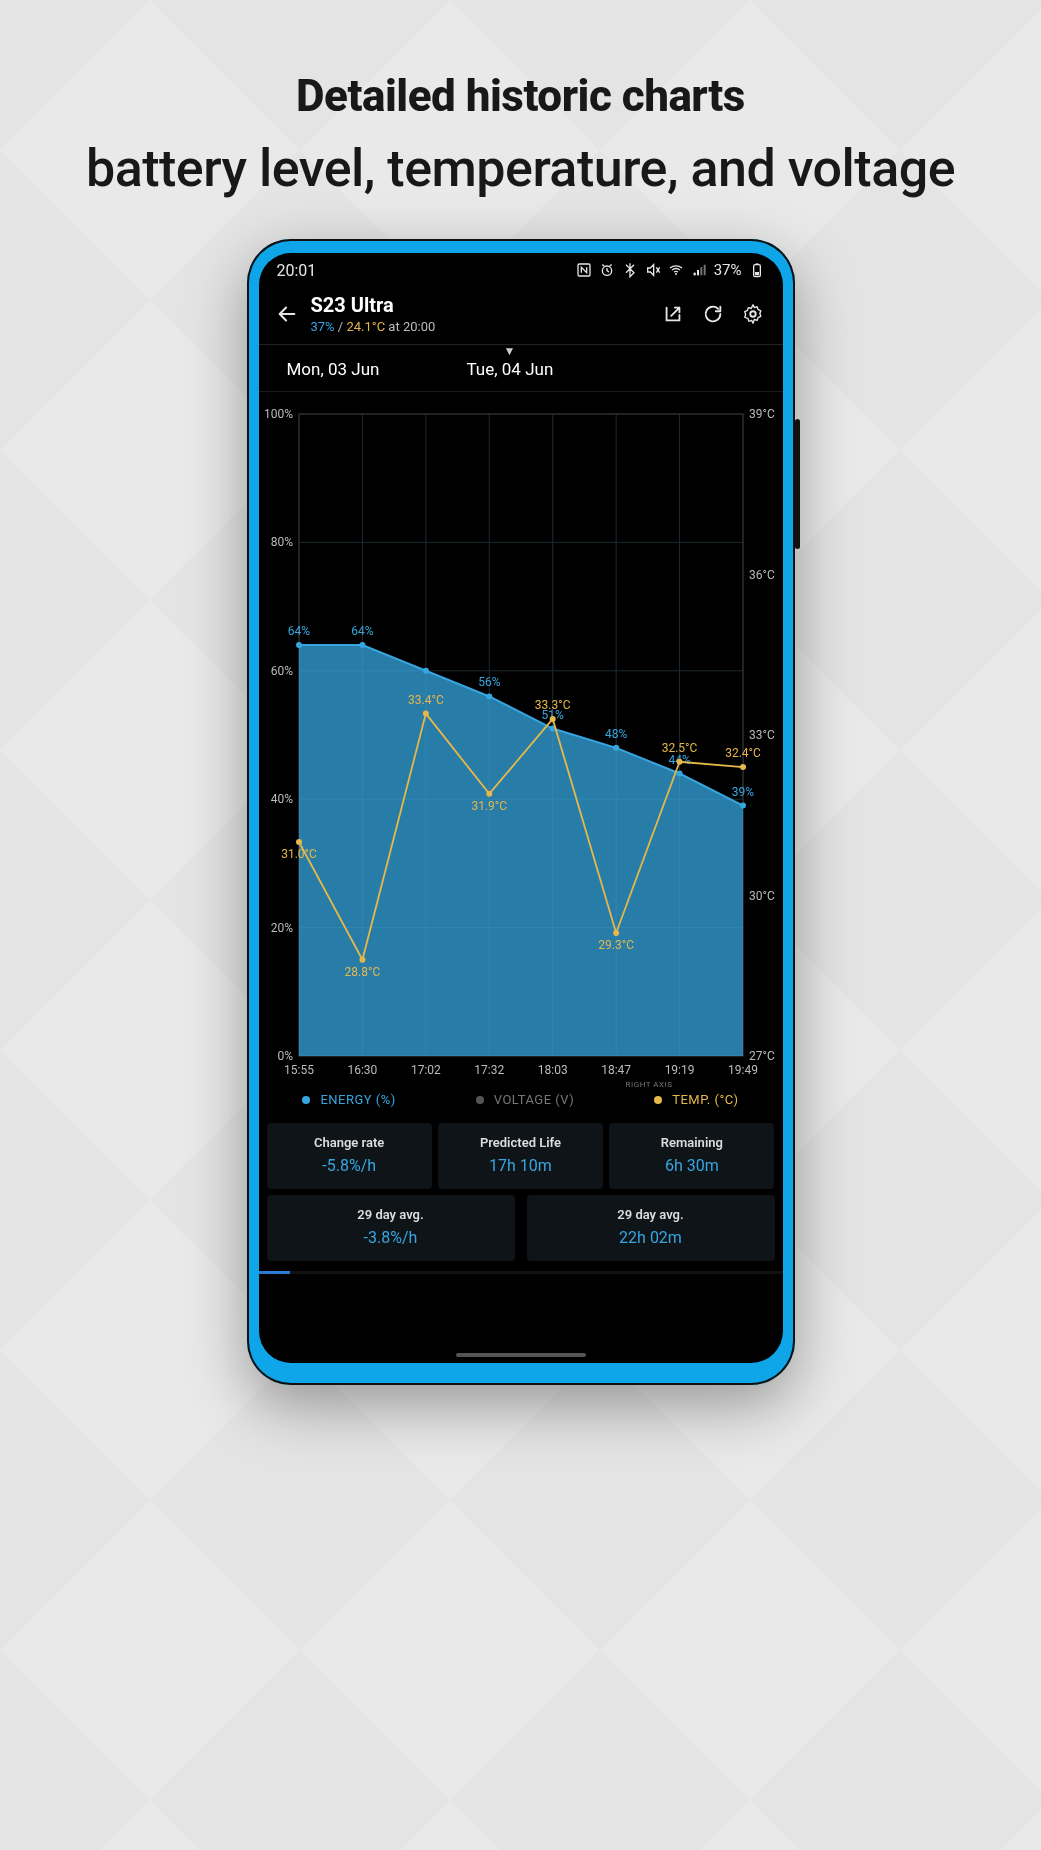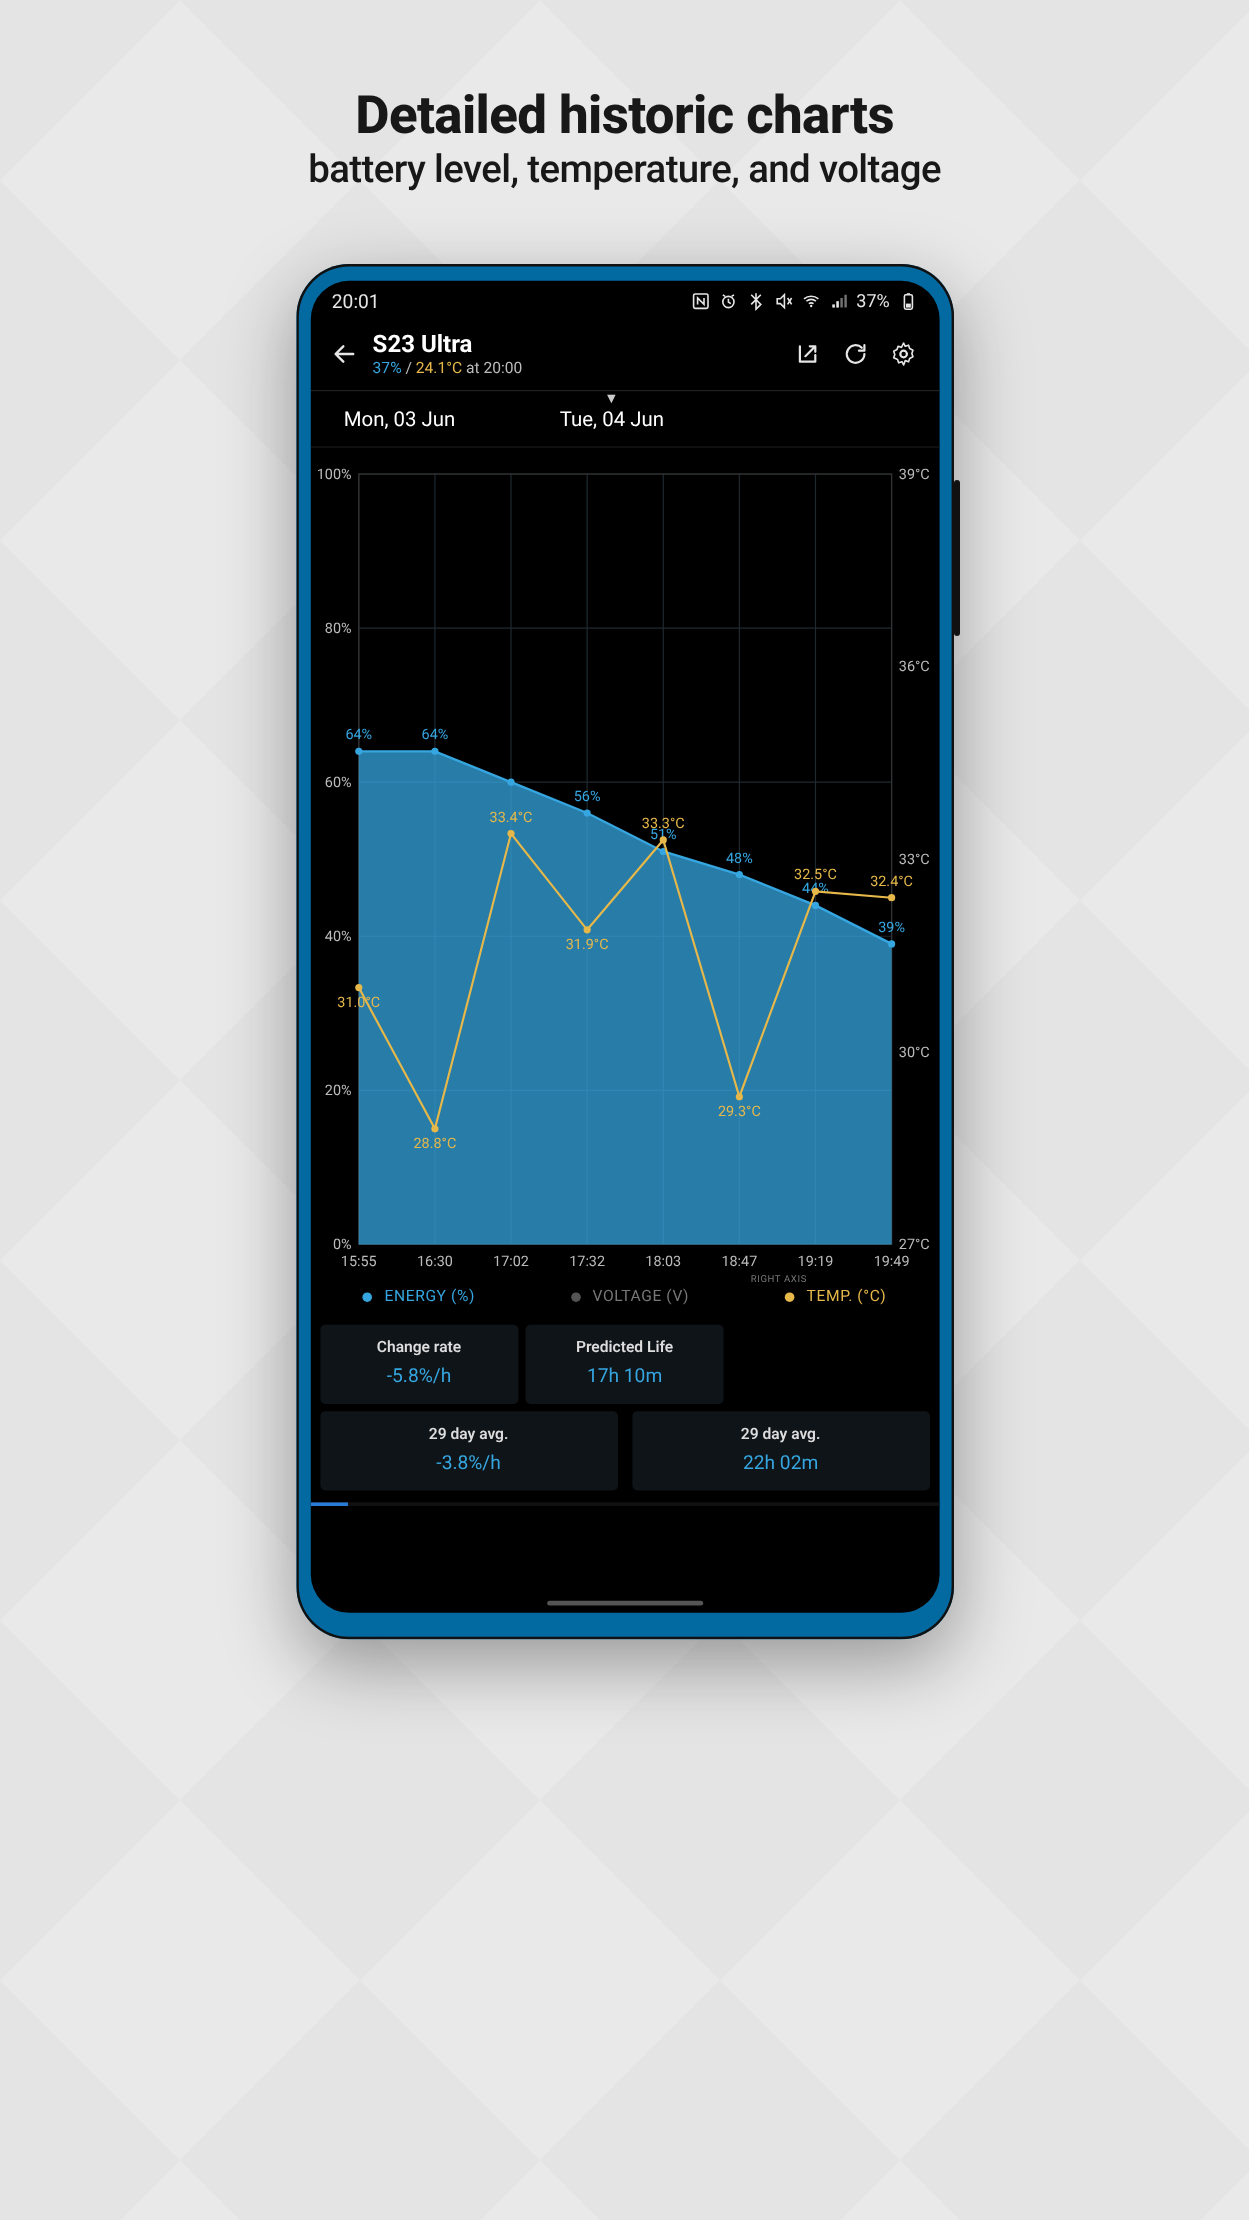--- a/index.html
+++ b/index.html
@@ -21,33 +21,33 @@
     text-align: center;
     margin-top: 70px;
     color: #181818;
   }
   .marketing h1 {
     font-size: 44px;
     font-weight: 800;
     letter-spacing: -0.5px;
   }
   .marketing h2 {
-    font-size: 32px;
+    font-size: 52px;
     font-weight: 500;
-    margin-top: 0;
+    margin-top: 16px;
     letter-spacing: -0.5px;
   }
 
   
   .phone {
     position: relative;
     width: 548px;
-    margin-top: 60px;
+    margin-top: 40px;
     border-radius: 44px;
-    background: #0369a1;
+    background: #0ea5e9;
     padding: 14px 12px 22px 12px;
     box-shadow: 0 20px 60px rgba(0,0,0,0.35), inset 0 0 0 2px #111;
   }
   .phone::after { 
     content:"";
     position:absolute; right:-5px; top:180px; width:5px; height:130px;
     background:#111; border-radius:3px;
   }
   .screen {
     position: relative;
@@ -342,20 +342,24 @@
 
     <div class="cards3">
       <div class="card">
         <div class="k">Change rate</div>
         <div class="v">-5.8%/h</div>
       </div>
       <div class="card">
         <div class="k">Predicted Life</div>
         <div class="v">17h 10m</div>
       </div>
+      <div class="card">
+        <div class="k">Remaining</div>
+        <div class="v">6h 30m</div>
+      </div>
     </div>
     <div class="cards2">
       <div class="card">
         <div class="k">29 day avg.</div>
         <div class="v">-3.8%/h</div>
       </div>
       <div class="card">
         <div class="k">29 day avg.</div>
         <div class="v">22h 02m</div>
       </div>

